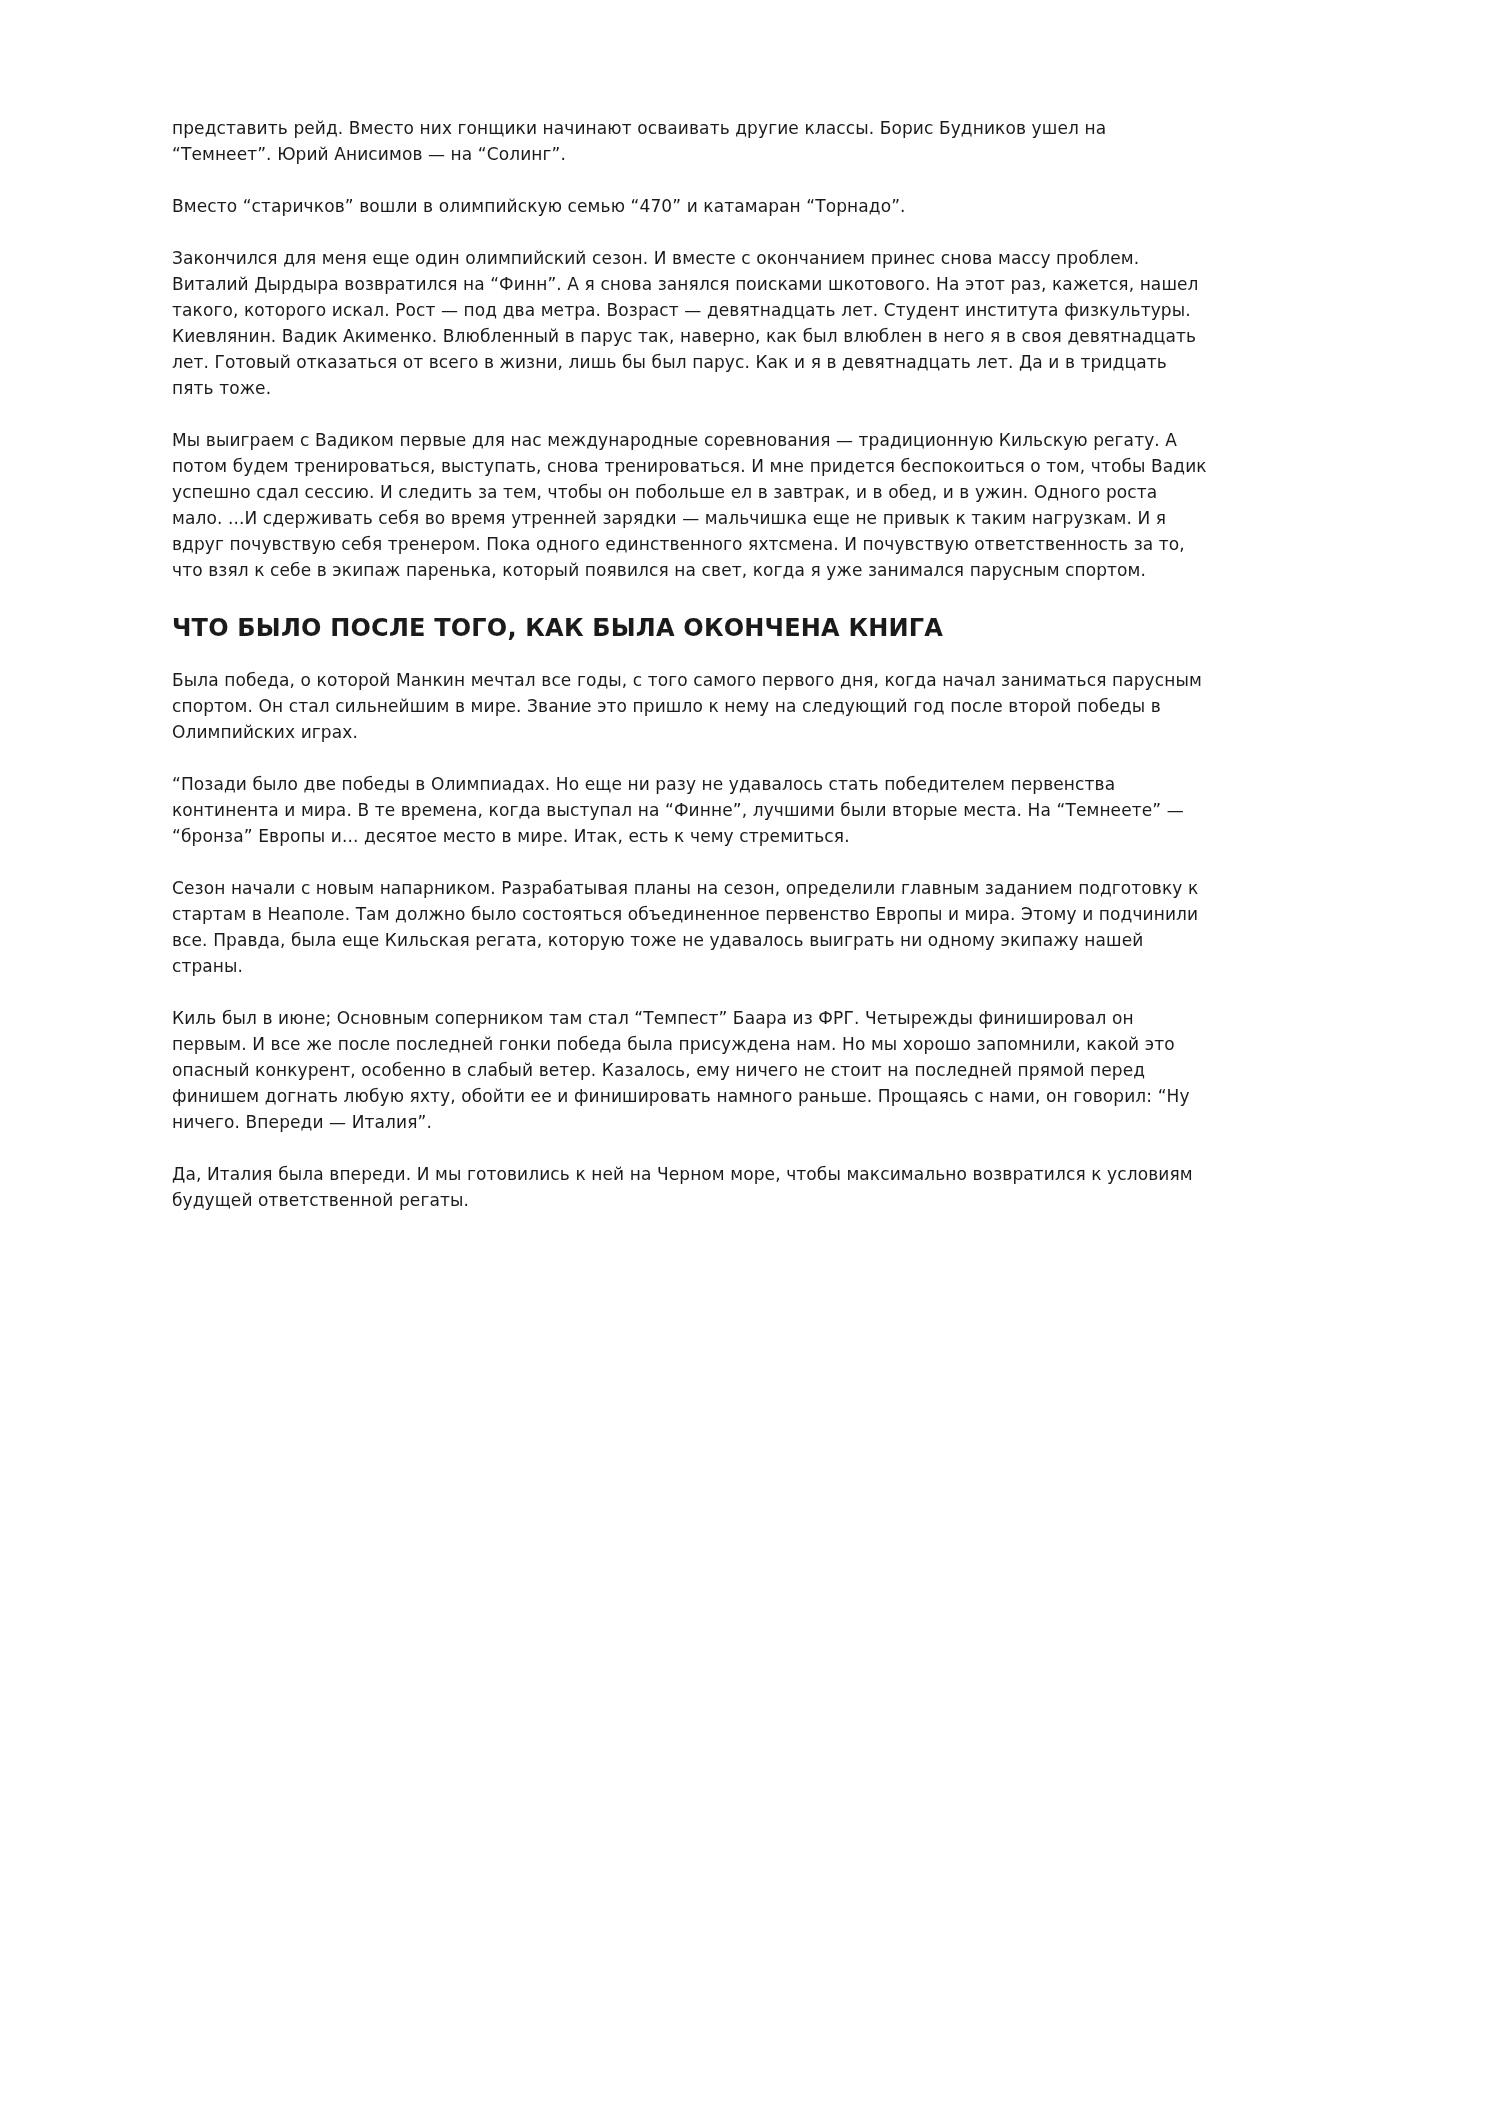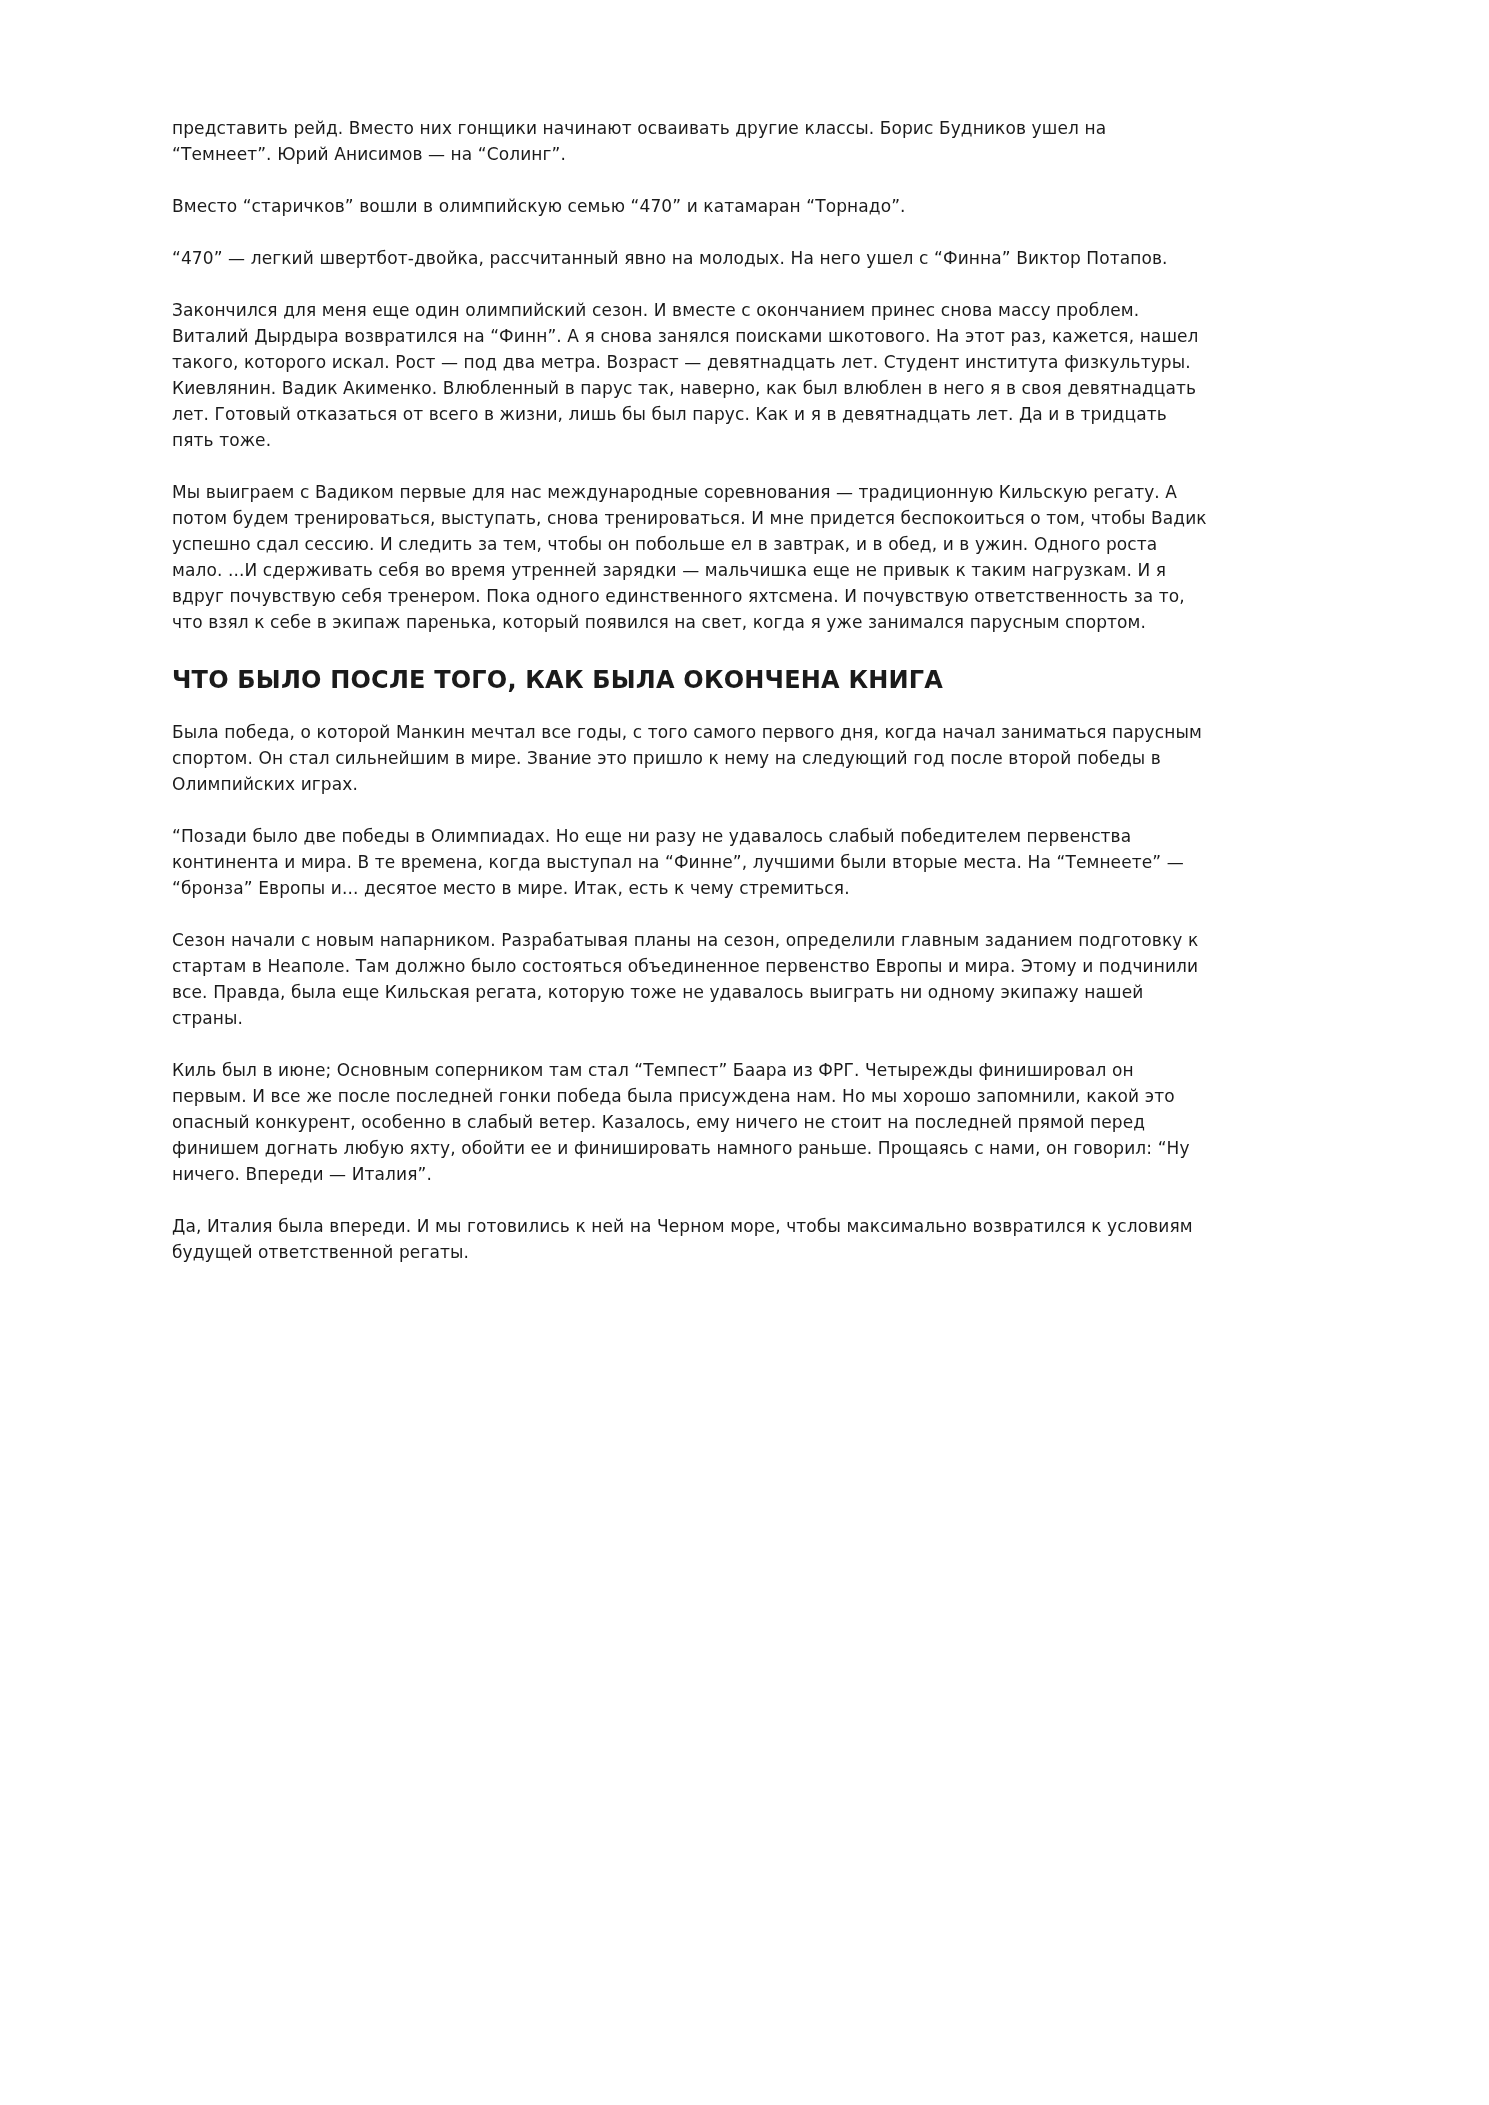--- a/index.html
+++ b/index.html
@@ -35,23 +35,22 @@
     letter-spacing: 0.2px;
   }
 </style>
 </head>
 <body>
 
 <div class="page">
   <div class="content">
     <p>представить рейд. Вместо них гонщики начинают осваивать другие классы. Борис Будников ушел на “Темнеет”. Юрий Анисимов — на “Солинг”.</p>
     <p>Вместо “старичков” вошли в олимпийскую семью “470” и катамаран “Торнадо”.</p>
-    <p>“470” — легкий швертбот-двойка, рассчитанный явно на молодых. На него ушел с “Финна” Виктор Потапов.</p>
     <p>Закончился для меня еще один олимпийский сезон. И вместе с окончанием принес снова массу проблем. Виталий Дырдыра возвратился на “Финн”. А я снова занялся поисками шкотового. На этот раз, кажется, нашел такого, которого искал. Рост — под два метра. Возраст — девятнадцать лет. Студент института физкультуры. Киевлянин. Вадик Акименко. Влюбленный в парус так, наверно, как был влюблен в него я в своя девятнадцать лет. Готовый отказаться от всего в жизни, лишь бы был парус. Как и я в девятнадцать лет. Да и в тридцать пять тоже.</p>
     <p>Мы выиграем с Вадиком первые для нас международные соревнования — традиционную Кильскую регату. А потом будем тренироваться, выступать, снова тренироваться. И мне придется беспокоиться о том, чтобы Вадик успешно сдал сессию. И следить за тем, чтобы он побольше ел в завтрак, и в обед, и в ужин. Одного роста мало. ...И сдерживать себя во время утренней зарядки — мальчишка еще не привык к таким нагрузкам. И я вдруг почувствую себя тренером. Пока одного единственного яхтсмена. И почувствую ответственность за то, что взял к себе в экипаж паренька, который появился на свет, когда я уже занимался парусным спортом.</p>
     <h2>ЧТО БЫЛО ПОСЛЕ ТОГО, КАК БЫЛА ОКОНЧЕНА КНИГА</h2>
     <p>Была победа, о которой Манкин мечтал все годы, с того самого первого дня, когда начал заниматься парусным спортом. Он стал сильнейшим в мире. Звание это пришло к нему на следующий год после второй победы в Олимпийских играх.</p>
-    <p>“Позади было две победы в Олимпиадах. Но еще ни разу не удавалось слабый победителем первенства континента и мира. В те времена, когда выступал на “Финне”, лучшими были вторые места. На “Темнеете” — “бронза” Европы и... десятое место в мире. Итак, есть к чему стремиться.</p>
+    <p>“Позади было две победы в Олимпиадах. Но еще ни разу не удавалось стать победителем первенства континента и мира. В те времена, когда выступал на “Финне”, лучшими были вторые места. На “Темнеете” — “бронза” Европы и... десятое место в мире. Итак, есть к чему стремиться.</p>
     <p>Сезон начали с новым напарником. Разрабатывая планы на сезон, определили главным заданием подготовку к стартам в Неаполе. Там должно было состояться объединенное первенство Европы и мира. Этому и подчинили все. Правда, была еще Кильская регата, которую тоже не удавалось выиграть ни одному экипажу нашей страны.</p>
     <p>Киль был в июне; Основным соперником там стал “Темпест” Баара из ФРГ. Четырежды финишировал он первым. И все же после последней гонки победа была присуждена нам. Но мы хорошо запомнили, какой это опасный конкурент, особенно в слабый ветер. Казалось, ему ничего не стоит на последней прямой перед финишем догнать любую яхту, обойти ее и финишировать намного раньше. Прощаясь с нами, он говорил: “Ну ничего. Впереди — Италия”.</p>
     <p>Да, Италия была впереди. И мы готовились к ней на Черном море, чтобы максимально возвратился к условиям будущей ответственной регаты.</p>
   </div>
 </div>
 
 </body></html>

